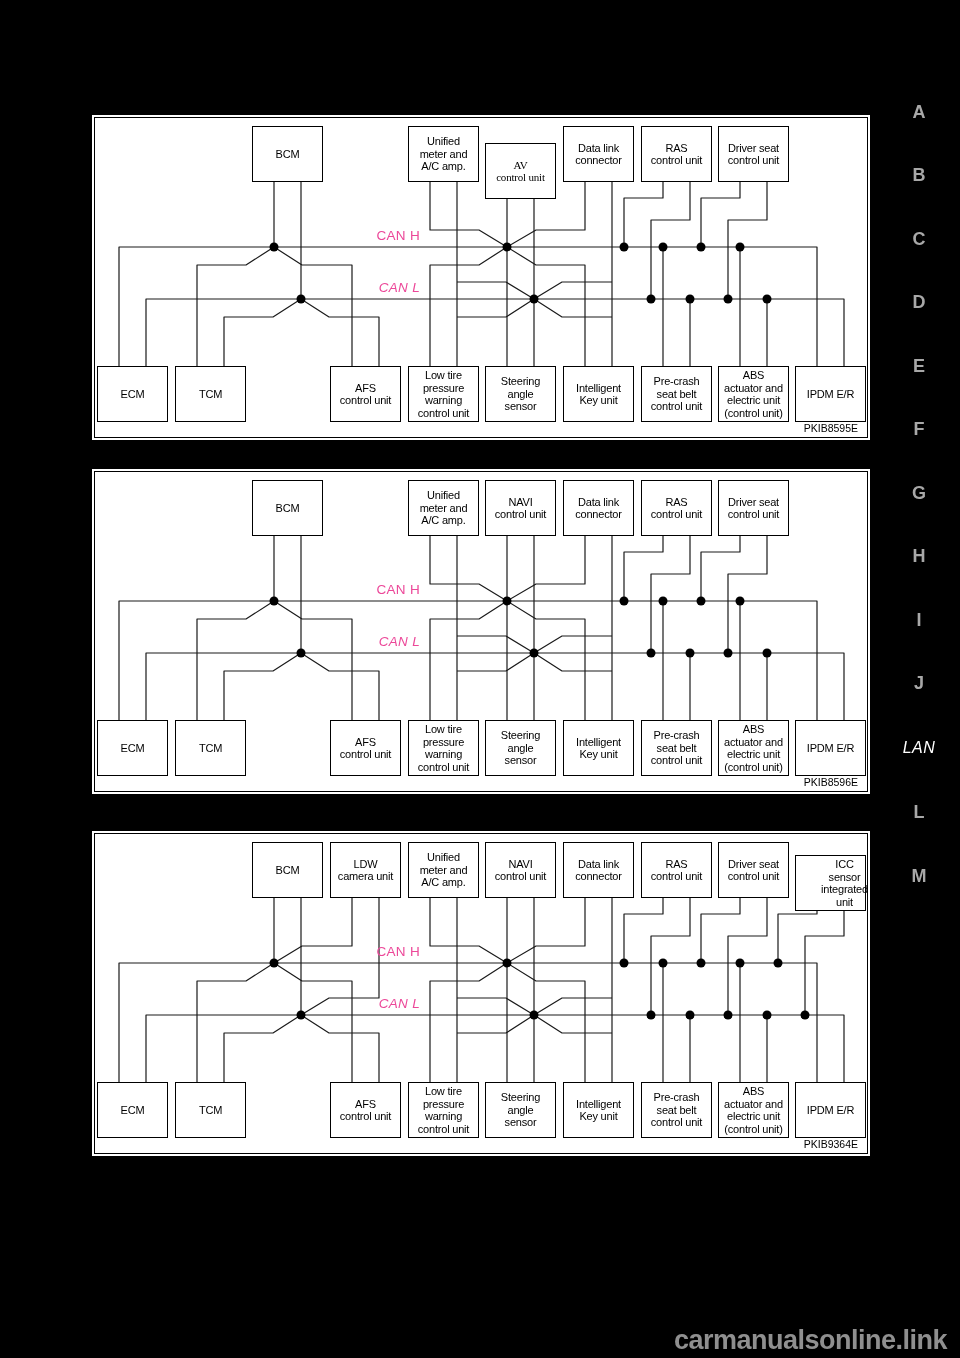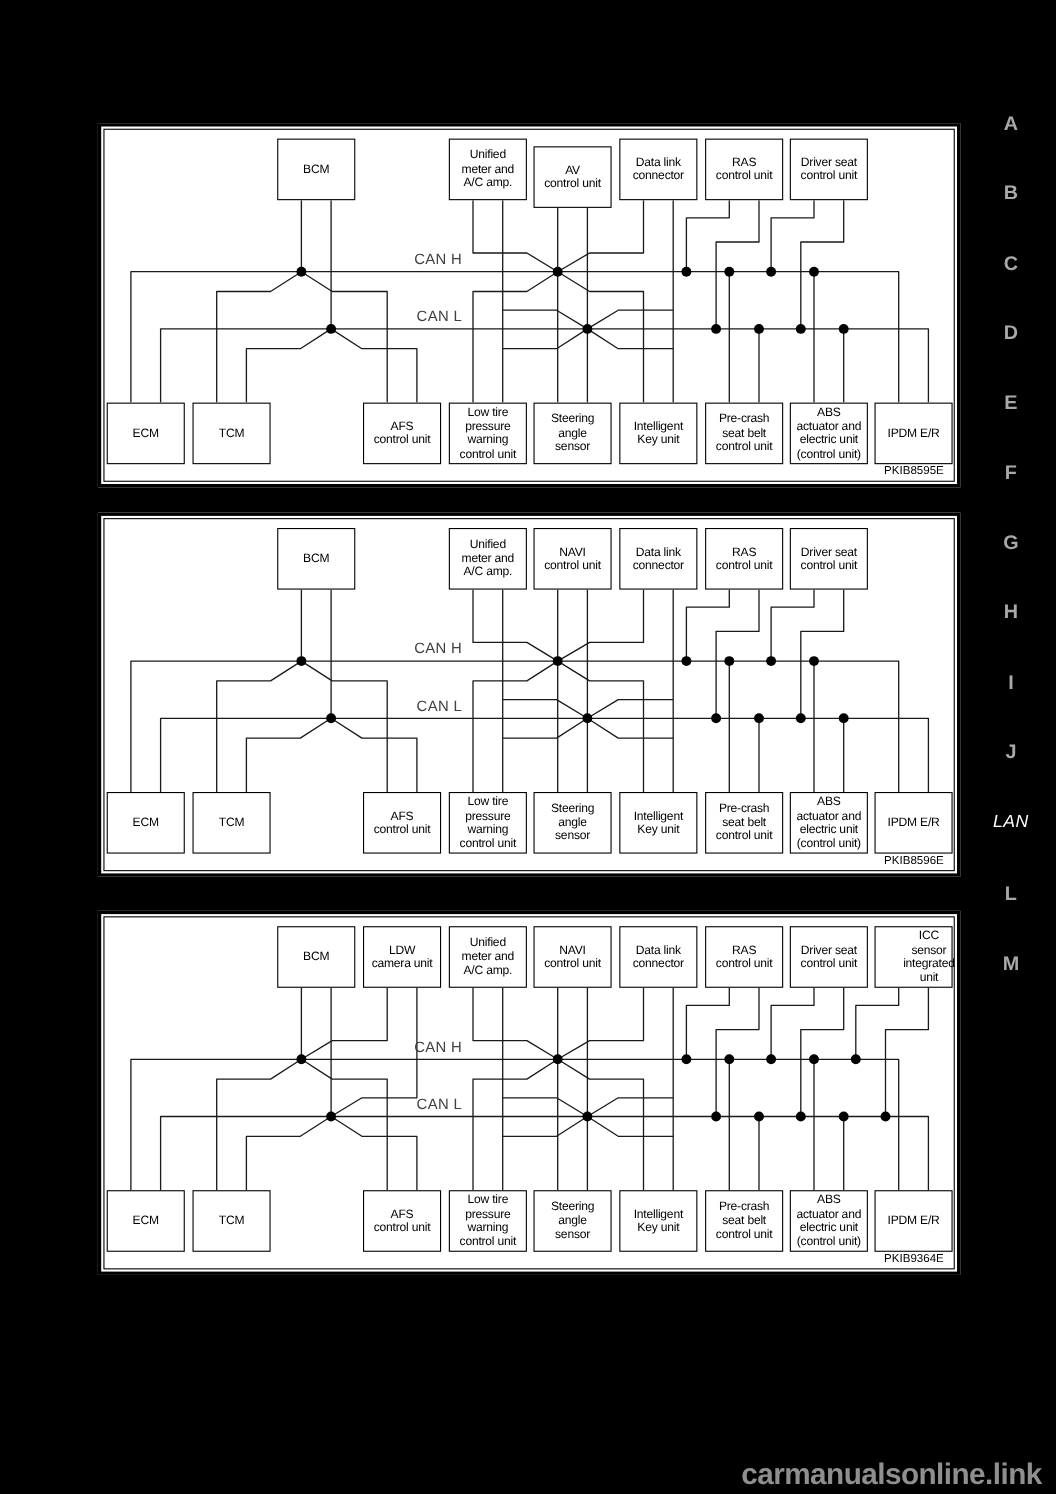--- a/index.html
+++ b/index.html
@@ -11,23 +11,23 @@
          border:3px solid #000;}
   .panel::after{content:"";position:absolute;inset:2px;border:1px solid #000;
          pointer-events:none;}
   .wires{position:absolute;left:0;top:0;width:778px;height:325px;}
   .ubox{position:absolute;box-sizing:border-box;width:71px;height:56px;
         border:1.5px solid #000;background:#fff;
         display:flex;align-items:center;justify-content:center;
         text-align:center;font-size:11px;line-height:12.5px;color:#000;
         white-space:pre-line;letter-spacing:-0.2px;}
   .can-label{position:absolute;width:100px;text-align:right;font-size:13.5px;
-        color:#404040;letter-spacing:0.3px;}
+        color:#ec4899;letter-spacing:0.3px;}
   .can-label.h{left:228px;top:113px;}
-  .can-label.l{left:228px;top:165px;}
+  .can-label.l{left:228px;top:165px;font-style:italic;}
   .fig-code{position:absolute;right:12px;top:307px;font-size:10.5px;color:#000;}
 
   
   .side-letter{position:absolute;left:897px;width:44px;height:20px;
         text-align:center;font-size:18px;font-weight:bold;color:#a8a8a8;}
   .side-letter.lan{font-weight:normal;color:#fff;font-size:16px;letter-spacing:0.5px;}
 
   
   .watermark{position:absolute;top:1325px;right:13px;font-size:27px;
         font-weight:bold;color:#8f8f8f;letter-spacing:-0.5px;}
@@ -76,21 +76,21 @@
       <circle cx="559" cy="184" r="4.5" fill="#000"></circle>
       <circle cx="598" cy="184" r="4.5" fill="#000"></circle>
       <circle cx="636" cy="184" r="4.5" fill="#000"></circle>
       <circle cx="675" cy="184" r="4.5" fill="#000"></circle>
     </svg>
   <div class="boxes">
       <div class="ubox" style="left: 160px; top: 11px;">BCM</div>
       <div class="ubox" style="left: 316px; top: 11px;">Unified
 meter and
 A/C amp.</div>
-      <div class="ubox" style="left: 393px; top: 18px;">AV
+      <div class="ubox" style="left: 393px; top: 28px; font-family: Liberation Serif, serif;">AV
 control unit</div>
       <div class="ubox" style="left: 471px; top: 11px;">Data link
 connector</div>
       <div class="ubox" style="left: 549px; top: 11px;">RAS
 control unit</div>
       <div class="ubox" style="left: 626px; top: 11px;">Driver seat
 control unit</div>
       <div class="ubox" style="left: 5px; top: 251px;">ECM</div>
       <div class="ubox" style="left: 83px; top: 251px;">TCM</div>
       <div class="ubox" style="left: 238px; top: 251px;">AFS
@@ -258,21 +258,21 @@
 meter and
 A/C amp.</div>
       <div class="ubox" style="left: 393px; top: 11px;">NAVI
 control unit</div>
       <div class="ubox" style="left: 471px; top: 11px;">Data link
 connector</div>
       <div class="ubox" style="left: 549px; top: 11px;">RAS
 control unit</div>
       <div class="ubox" style="left: 626px; top: 11px;">Driver seat
 control unit</div>
-      <div class="ubox" style="left: 703px; top: 11px; padding-left: 28px;">ICC sensor
+      <div class="ubox" style="left: 703px; top: 24px; padding-left: 28px;">ICC sensor
 integrated
 unit</div>
       <div class="ubox" style="left: 5px; top: 251px;">ECM</div>
       <div class="ubox" style="left: 83px; top: 251px;">TCM</div>
       <div class="ubox" style="left: 238px; top: 251px;">AFS
 control unit</div>
       <div class="ubox" style="left: 316px; top: 251px;">Low tire
 pressure
 warning
 control unit</div>

